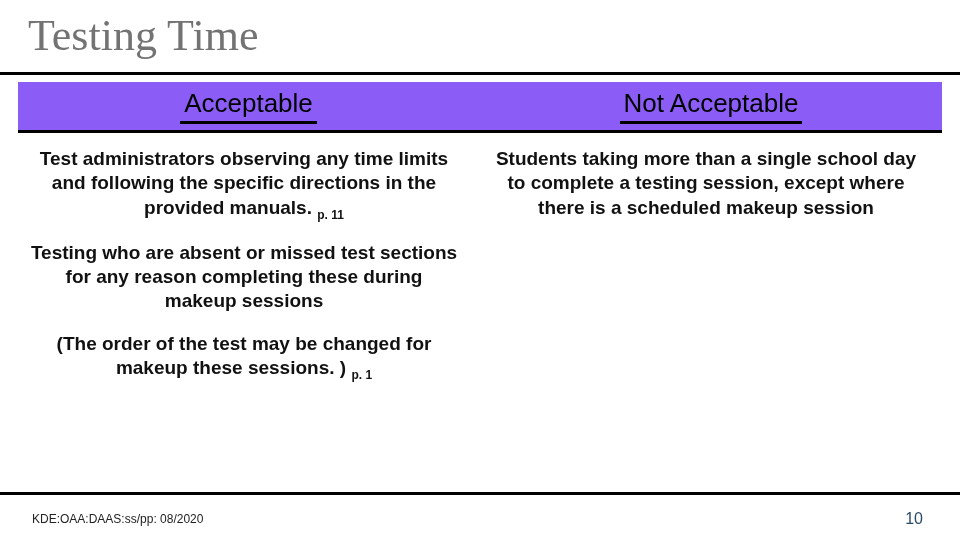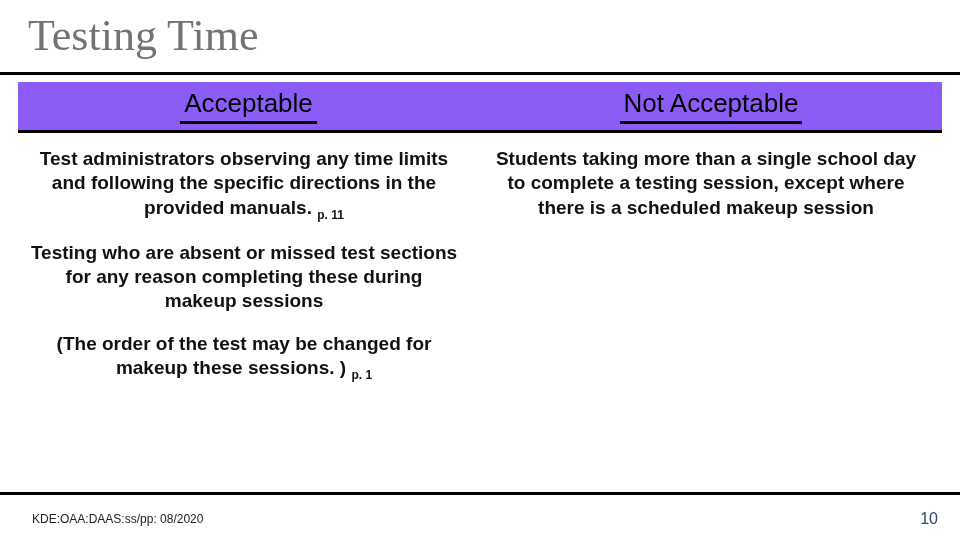--- a/index.html
+++ b/index.html
@@ -82,21 +82,21 @@
   .footer-left {
     position: absolute;
     left: 32px;
     bottom: 14px;
     font-size: 12px;
     color: #222;
     font-family: Arial, Helvetica, sans-serif;
   }
   .footer-right {
     position: absolute;
-    right: 22px;
+    right: 37px;
     bottom: 12px;
     font-size: 16px;
     color: #2a4a6a;
     font-family: Arial, Helvetica, sans-serif;
   }
 </style>
 </head>
 <body>
 
 <div class="slide">

